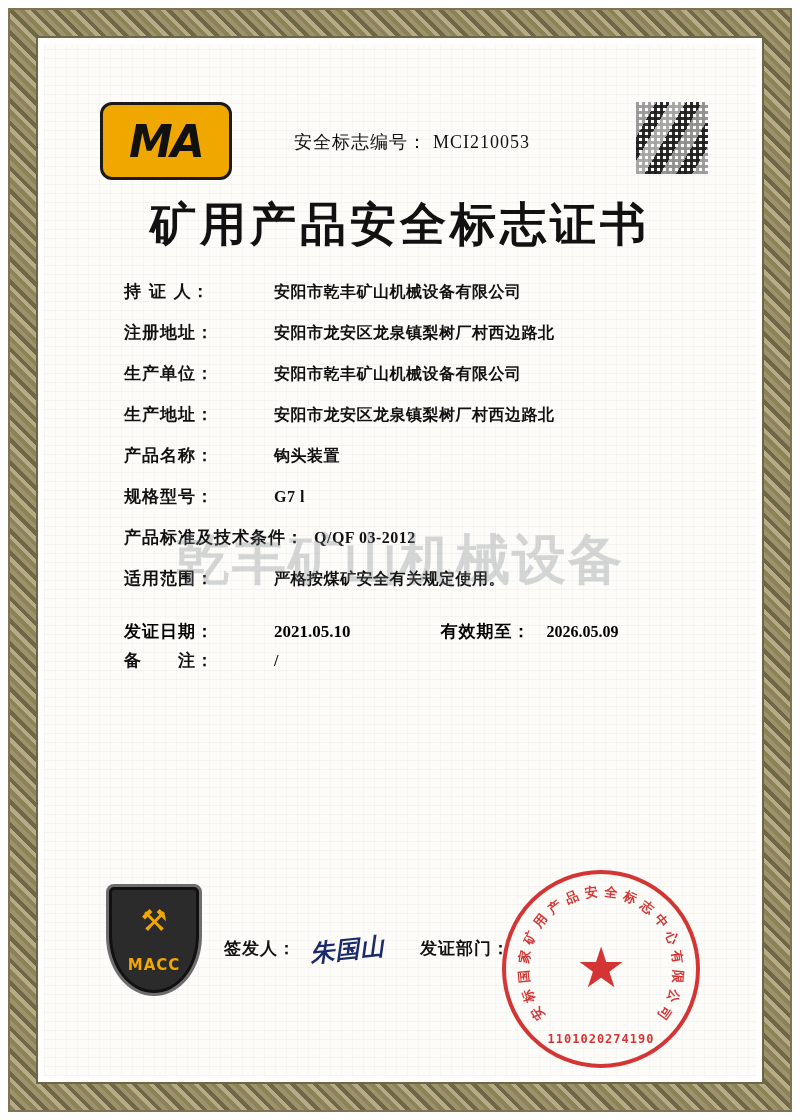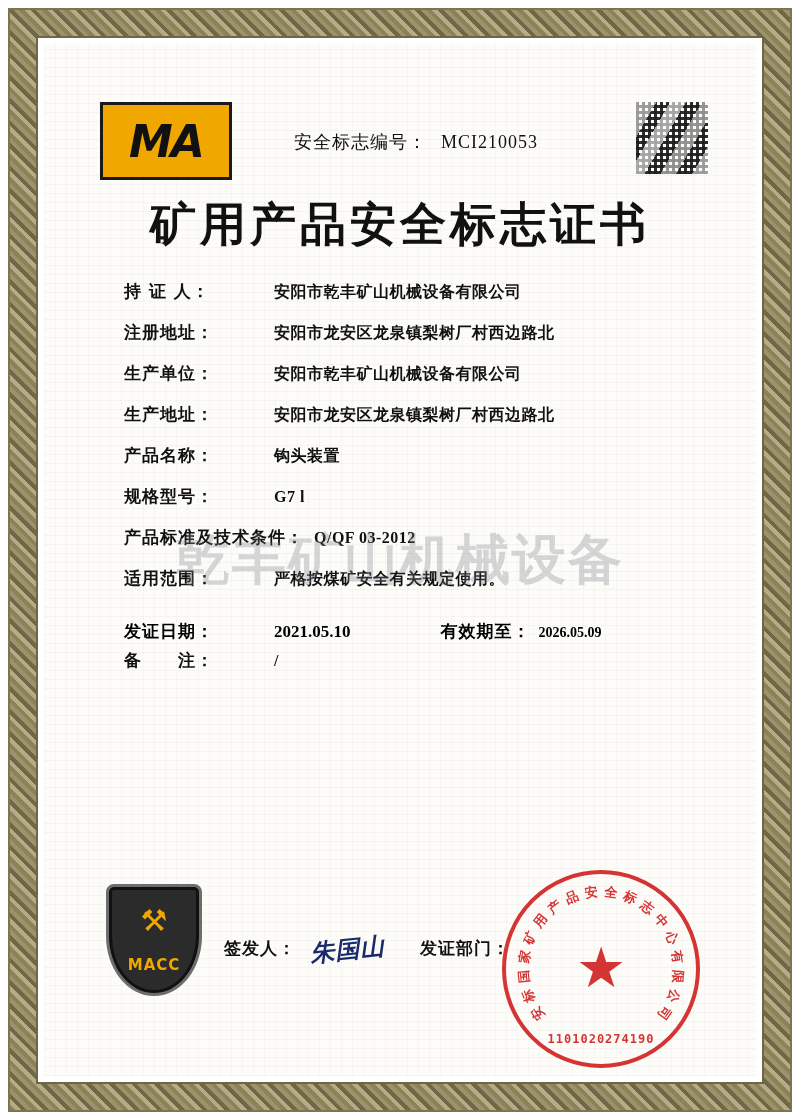--- a/index.html
+++ b/index.html
@@ -74,21 +74,21 @@
 
   
   .ma-logo {
     position: absolute;
     left: 56px;
     top: 58px;
     width: 126px;
     height: 72px;
     background: #f0a800;
     border: 3px solid #1a1a1a;
-    border-radius: 0;
+    border-radius: 12px;
     display: flex;
     align-items: center;
     justify-content: center;
   }
   .ma-logo span {
     font-family: "DejaVu Sans", sans-serif;
     font-weight: bold;
     font-size: 44px;
     color: #111;
     letter-spacing: -2px;
@@ -99,21 +99,21 @@
     position: absolute;
     left: 250px;
     top: 86px;
     font-family: "DejaVu Sans", sans-serif;
     font-size: 18px;
     color: #111;
     letter-spacing: 1px;
     white-space: nowrap;
   }
   .cert-no .num {
-    margin-left: 14px;
+    margin-left: 6px;
     font-family: "Liberation Serif", serif;
   }
 
   .qr {
     position: absolute;
     right: 48px;
     top: 58px;
     width: 72px;
     height: 72px;
     background-color: #fff;
@@ -202,24 +202,24 @@
     font-weight: bold;
     font-size: 17px;
   }
   .dates .label2 {
     margin-left: 90px;
     font-family: Liberation Mono, monospace;
     font-weight: bold;
     letter-spacing: 1px;
   }
   .dates .date-val2 {
-    margin-left: 8px;
+    margin-left: 16px;
     font-family: "Liberation Serif", serif;
     font-weight: bold;
-    font-size: 14px;
+    font-size: 16px;
   }
 
   
   .watermark {
     position: absolute;
     left: 0;
     right: 0;
     top: 480px;
     text-align: center;
     font-family: "DejaVu Sans", sans-serif;

